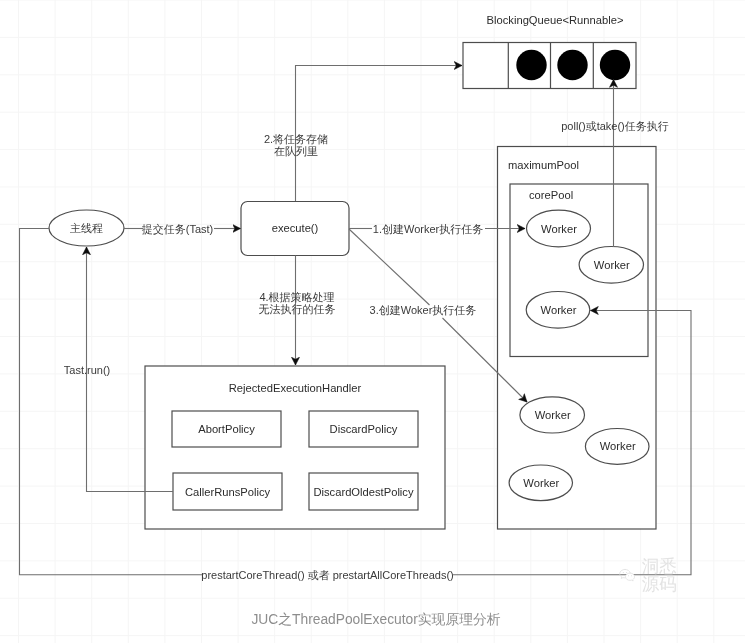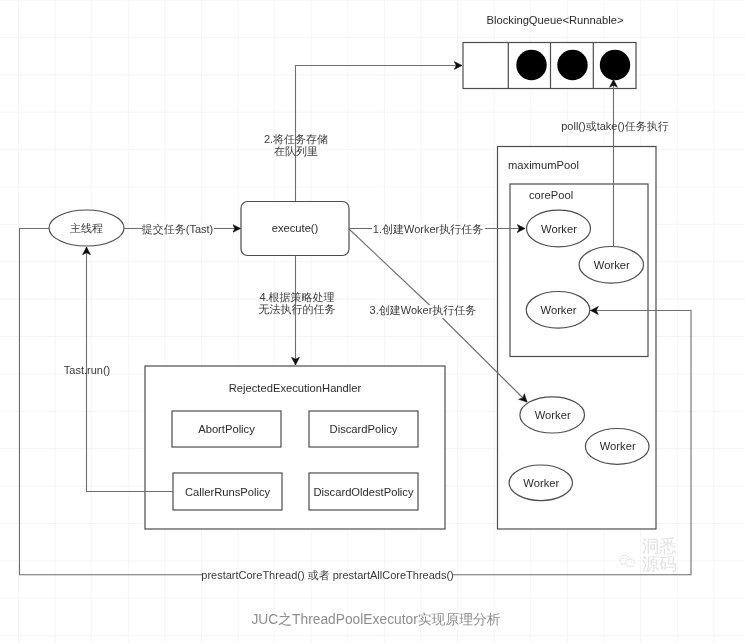--- a/index.html
+++ b/index.html
@@ -19,21 +19,21 @@
 
   .shape{fill:#ffffff;stroke:#4d4d4d;stroke-width:1.2;}
   .conn{fill:none;stroke:#6e6e6e;stroke-width:1.1;}
   .dot{fill:#000000;}
   .lbl-node{font-family:"Liberation Sans","DejaVu Sans",sans-serif;
        font-size:11.2px;fill:#2b2b2b;}
   .lbl-cn{font-family:"Liberation Sans","DejaVu Sans",sans-serif;
        font-size:11px;fill:#3a3a3a;}
   .caption{font-family:"Liberation Sans","DejaVu Sans",sans-serif;
        font-size:13.8px;fill:#8d8d8d;}
-  #watermark{position:absolute;left:619px;top:538px;display:flex;align-items:flex-end;gap:6px;}
+  #watermark{position:absolute;left:619px;top:558px;display:flex;align-items:center;gap:6px;}
   #wm-text{font-family:"Liberation Sans","DejaVu Sans",sans-serif;
        font-size:17.5px;color:#e3e3e3;line-height:1;display:block;}
 </style>
 </head>
 <body>
 
 <div id="root">
   <div id="gridbg"></div>
   <svg id="diagram" width="745" height="643" viewBox="0 0 745 643">
     <defs>

